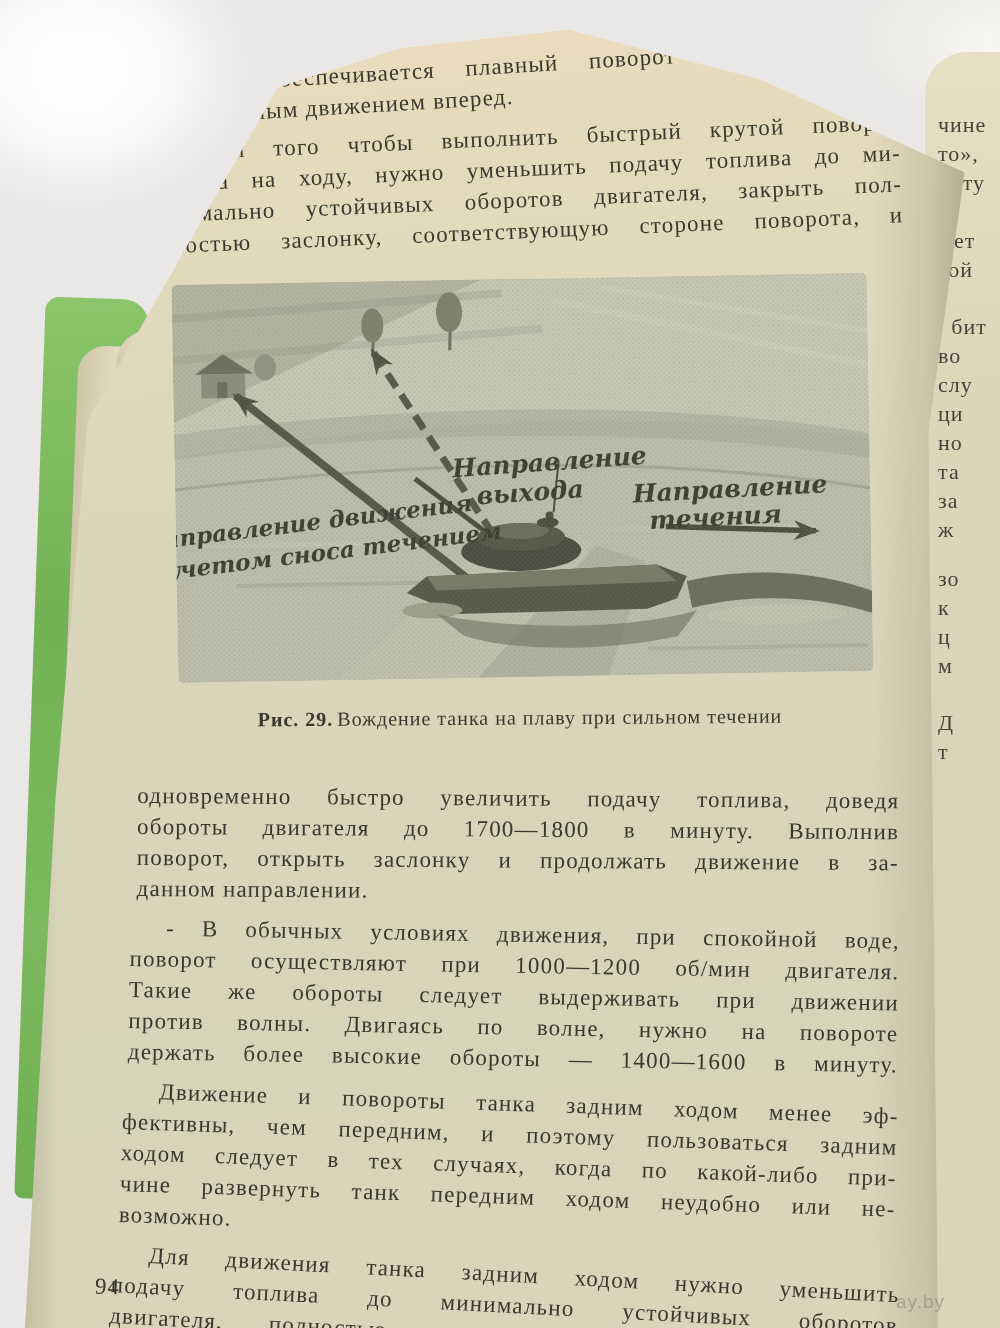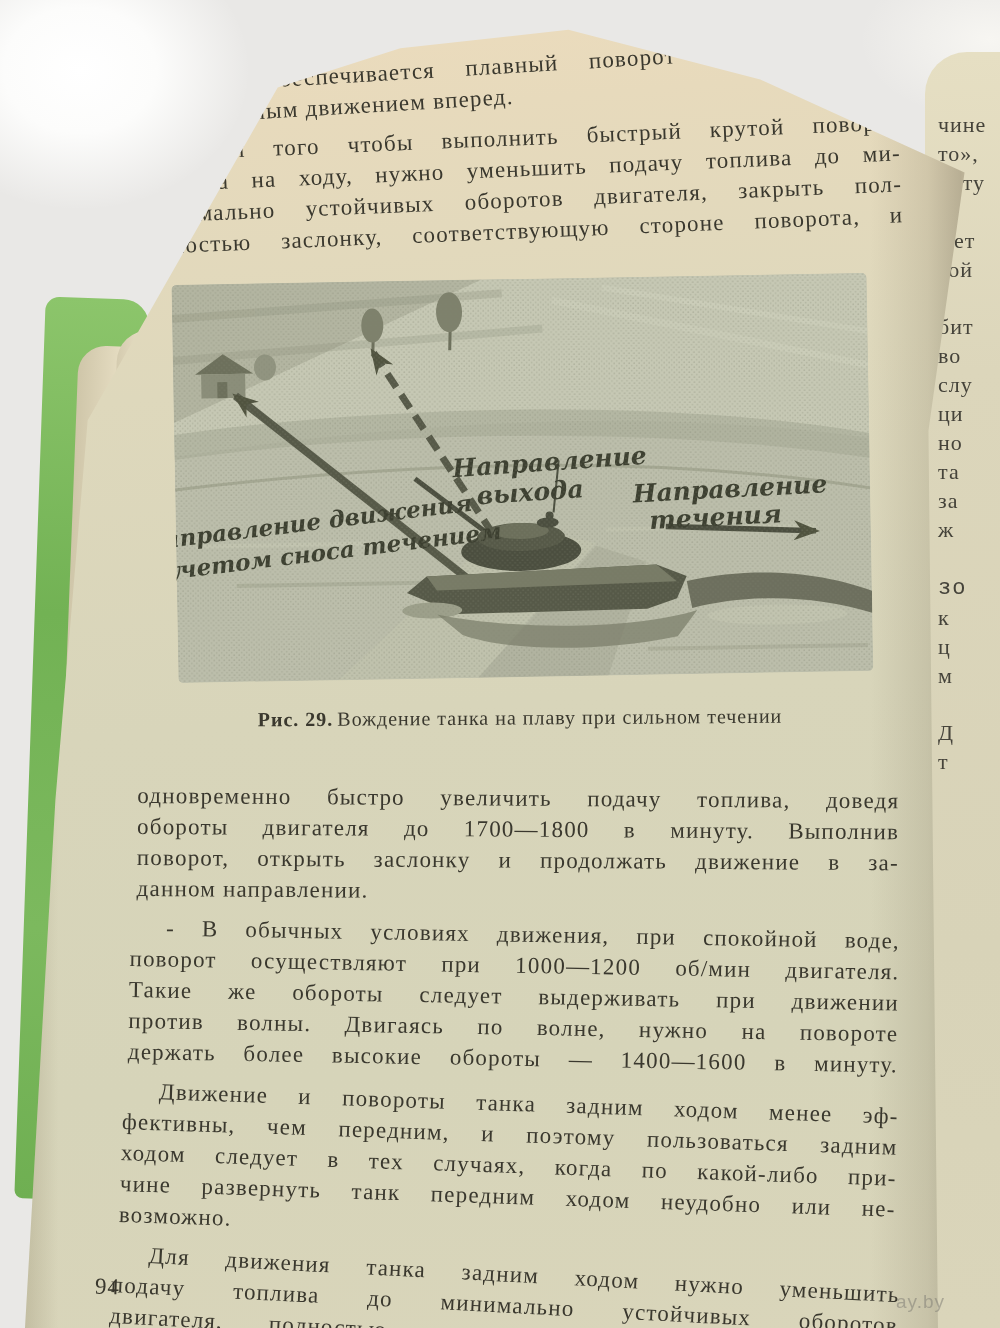--- a/index.html
+++ b/index.html
@@ -35,22 +35,22 @@
   .right-page{
     position:absolute;left:925px;top:52px;width:75px;height:1276px;
     background:linear-gradient(180deg,#e6dfc3 0%,#dcd6bb 25%,#d8d3b8 70%,#dad5ba 100%);
     border-radius:42px 0 0 0;
     padding-top:58px;box-sizing:border-box;
   }
   .frag{
     font-size:22px;color:#45433a;letter-spacing:1px;line-height:29px;
     padding-left:13px;white-space:nowrap;
   }
-  .frag:nth-child(7){margin-top:28px;}
-  .frag:nth-child(15){margin-top:30px;font-family:Liberation Mono, monospace;}
+  .frag:nth-child(7){margin-top:28px;text-align:center;}
+  .frag:nth-child(15){margin-top:20px;}
   .frag:nth-child(19){margin-top:28px;}
   .main-page{
     position:absolute;left:25px;top:18px;width:950px;height:1310px;
     background:
       linear-gradient(90deg, rgba(120,108,78,.22) 0%, rgba(0,0,0,0) 3.5%),
       linear-gradient(90deg, rgba(0,0,0,0) 89%, rgba(110,100,75,.16) 95%, rgba(85,76,56,.30) 98.5%, rgba(130,120,92,.22) 100%),
       linear-gradient(175deg,#eddcbd 0%,#e7dabc 9%,#ded8bc 28%,#d8d5ba 52%,#d6d4b9 78%,#d9d5ba 100%);
     clip-path:polygon(26.6% 5.3%, 39.5% 2.3%, 57.2% 0.9%, 77.4% 4.7%, 98.9% 11.8%, 95.1% 31.5%, 96.1% 100%, 0% 100%, 3.2% 59.7%, 6.6% 30.7%);
   }
   .content{position:absolute;left:0;top:0;right:0;}

